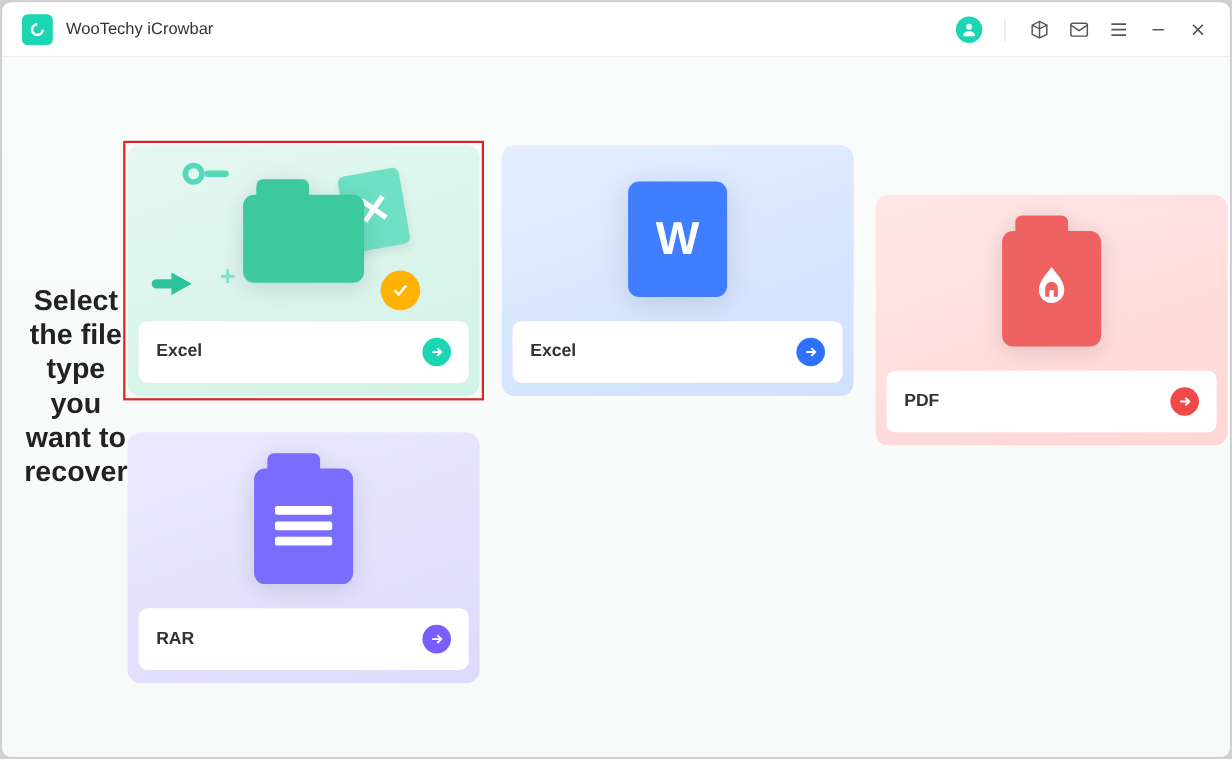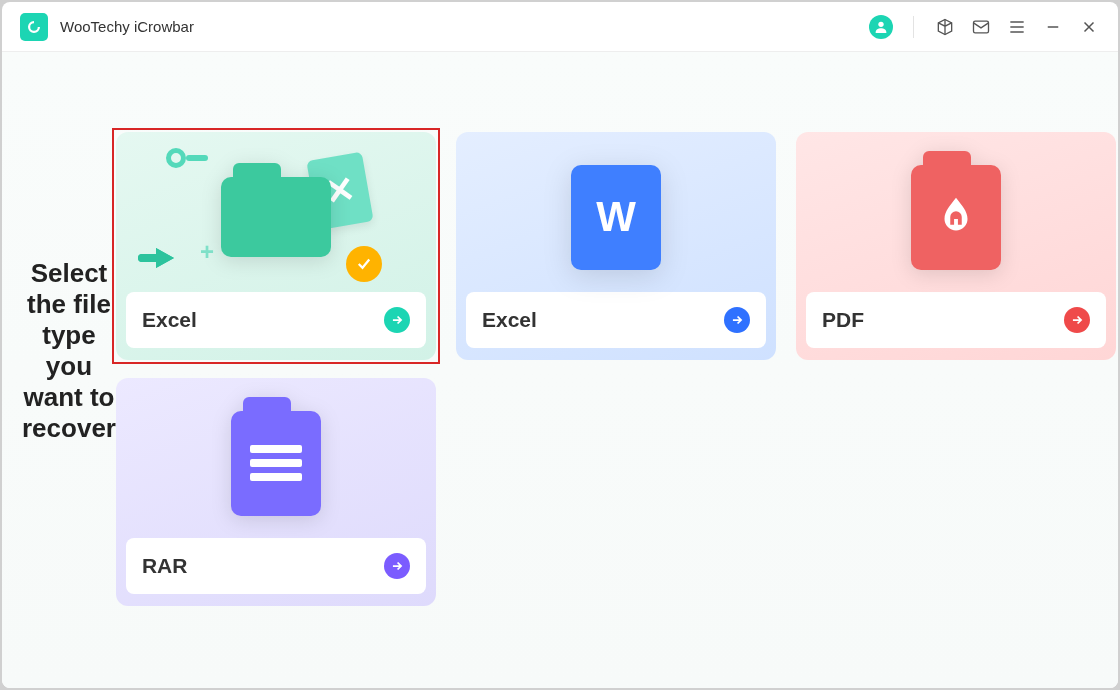--- a/index.html
+++ b/index.html
@@ -78,37 +78,37 @@
     border-radius: 12px;
     padding: 10px 10px 12px;
     display:flex;flex-direction:column;justify-content:space-between;
     cursor:pointer;
     position:relative;
     overflow:hidden;
   }
   .c-excel { background: linear-gradient(160deg, #e5f8f1 0%, #d2f2e7 100%); }
   .c-word  { background: linear-gradient(160deg, #e4eeff 0%, #cfe1ff 100%); }
   .c-ppt   { background: linear-gradient(160deg, #ffecde 0%, #ffdfca 100%); }
-  .c-pdf   { background: linear-gradient(160deg, #ffe6e6 0%, #ffd6d6 100%); }
-  .c-rar   { background: linear-gradient(160deg, #ece9ff 0%, #dedafc 100%); }
+  .c-pdf   { background: linear-gradient(160deg, #ffe6e6 0%, #ffd6d6 100%); margin-top: 45px; }
+  .c-rar   { background: linear-gradient(160deg, #ece9ff 0%, #dedafc 100%); margin-top: 15px; }
   .c-zip   { background: linear-gradient(160deg, #ffeecf 0%, #ffe4b8 100%); }
 
   .artwrap {
     flex:1;
     display:flex;align-items:center;justify-content:center;
     position:relative;
   }
   .label-row {
     background: #fff;
     border-radius: 8px;
     height: 56px;
     display:flex;align-items:center;justify-content:space-between;
     padding: 0 16px;
   }
-  .label-text { font-size: 21px; font-weight: 700; color: #333; }
+  .label-text { font-size: 16px; font-weight: 700; color: #333; }
   .arrow-btn {
     width: 26px; height: 26px; border-radius: 50%;
     display:flex;align-items:center;justify-content:center;
   }
   .a-excel{ background:#1cd5b3; }
   .a-word { background:#2f71ff; }
   .a-ppt  { background:#ff7a36; }
   .a-pdf  { background:#ef4a4a; }
   .a-rar  { background:#7b5cff; }
   .a-zip  { background:#ff9d1f; }

